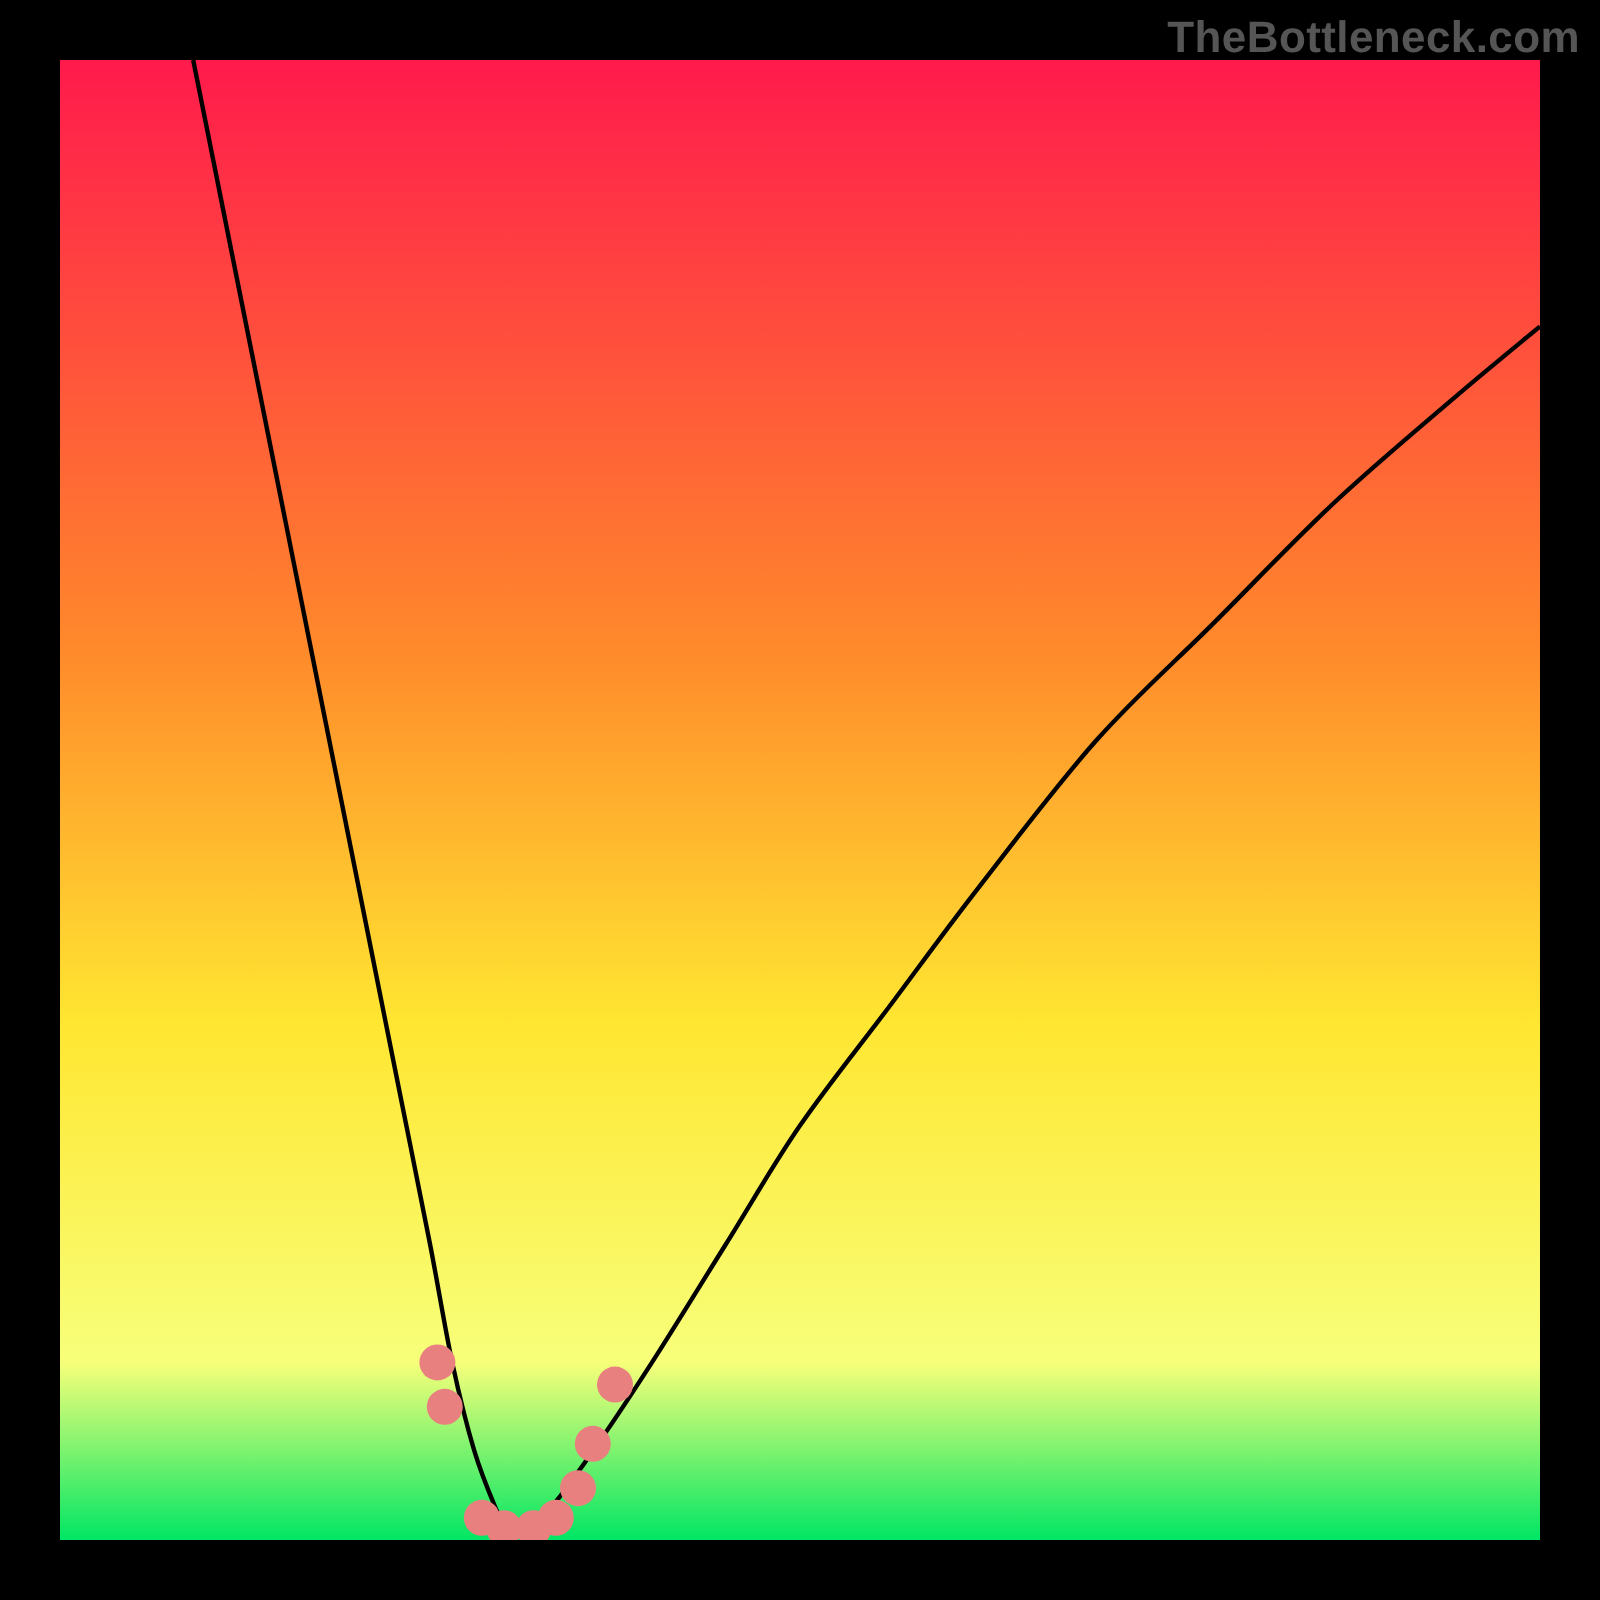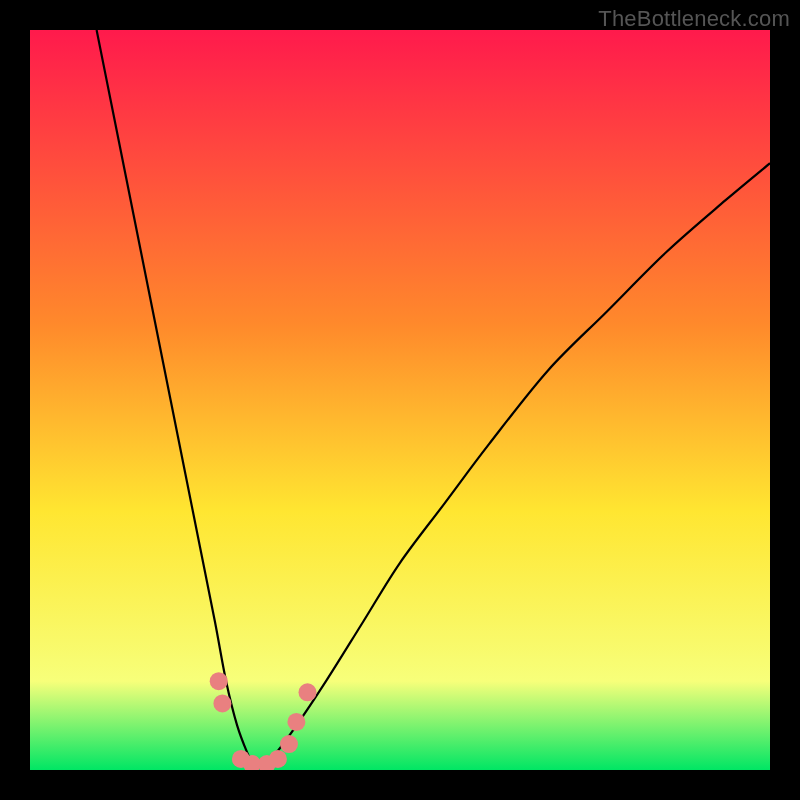--- a/index.html
+++ b/index.html
@@ -23,21 +23,21 @@
     top: 30px;
     width: 740px;
     height: 740px;
   }
   .watermark {
     position: absolute;
     top: 6px;
     right: 10px;
     color: #555;
     font-size: 22px;
-    font-weight: 400;
+    font-weight: 700;
     letter-spacing: 0.2px;
   }
   svg { display:block; }
 </style>
 </head>
 <body>
 
 <div class="frame">
   <div class="watermark">TheBottleneck.com</div>
   <div class="plot">

